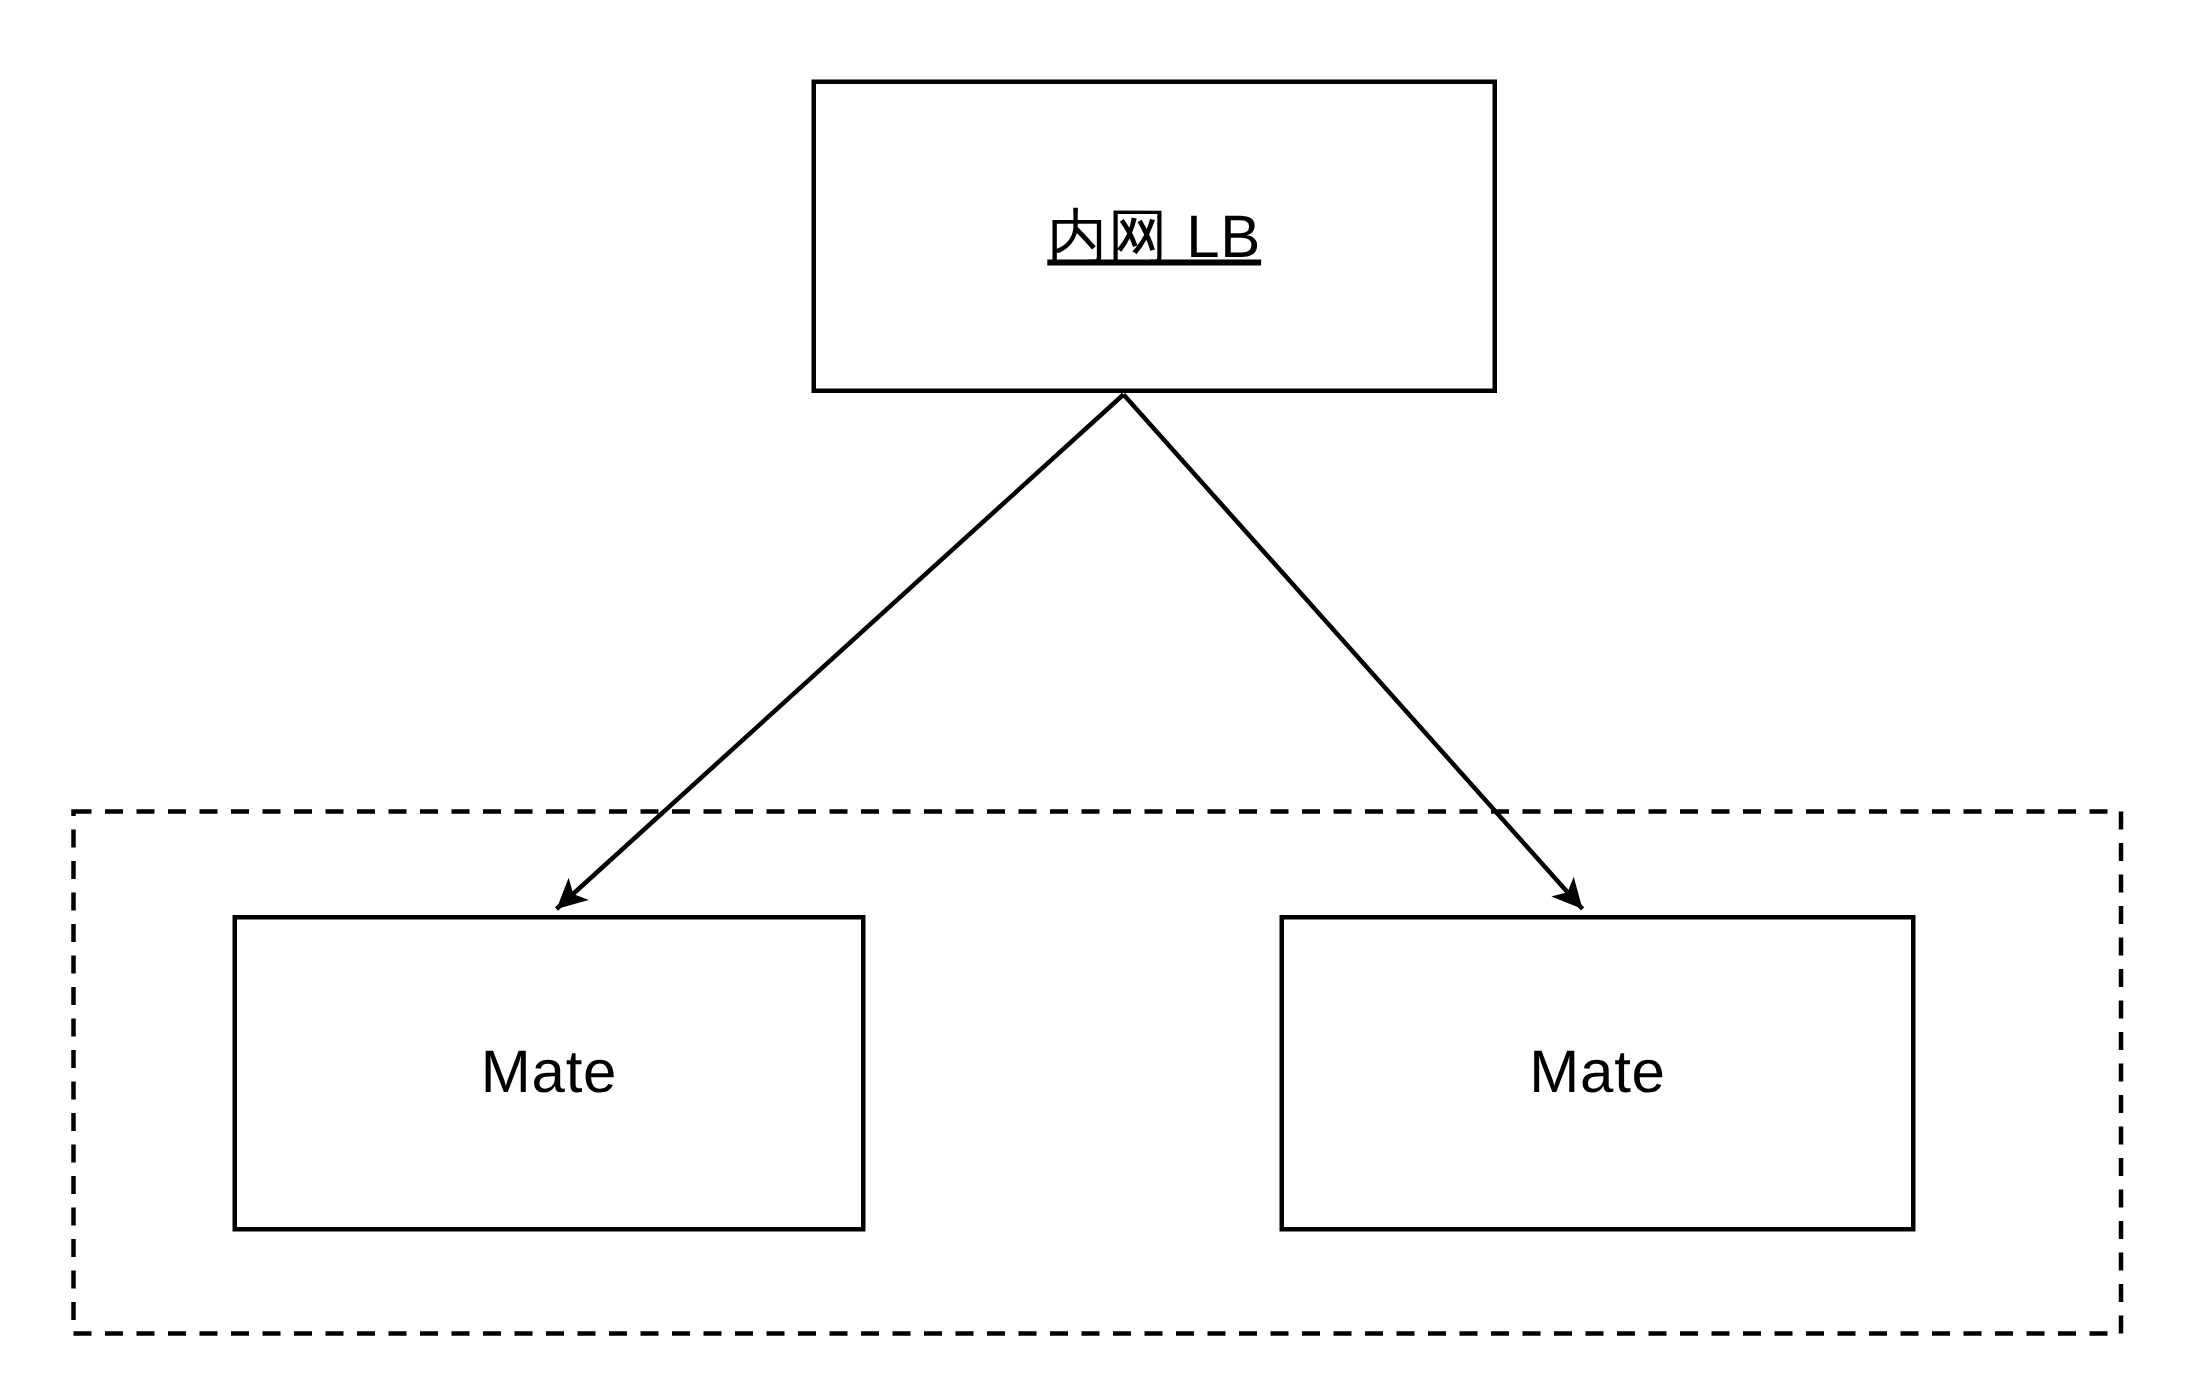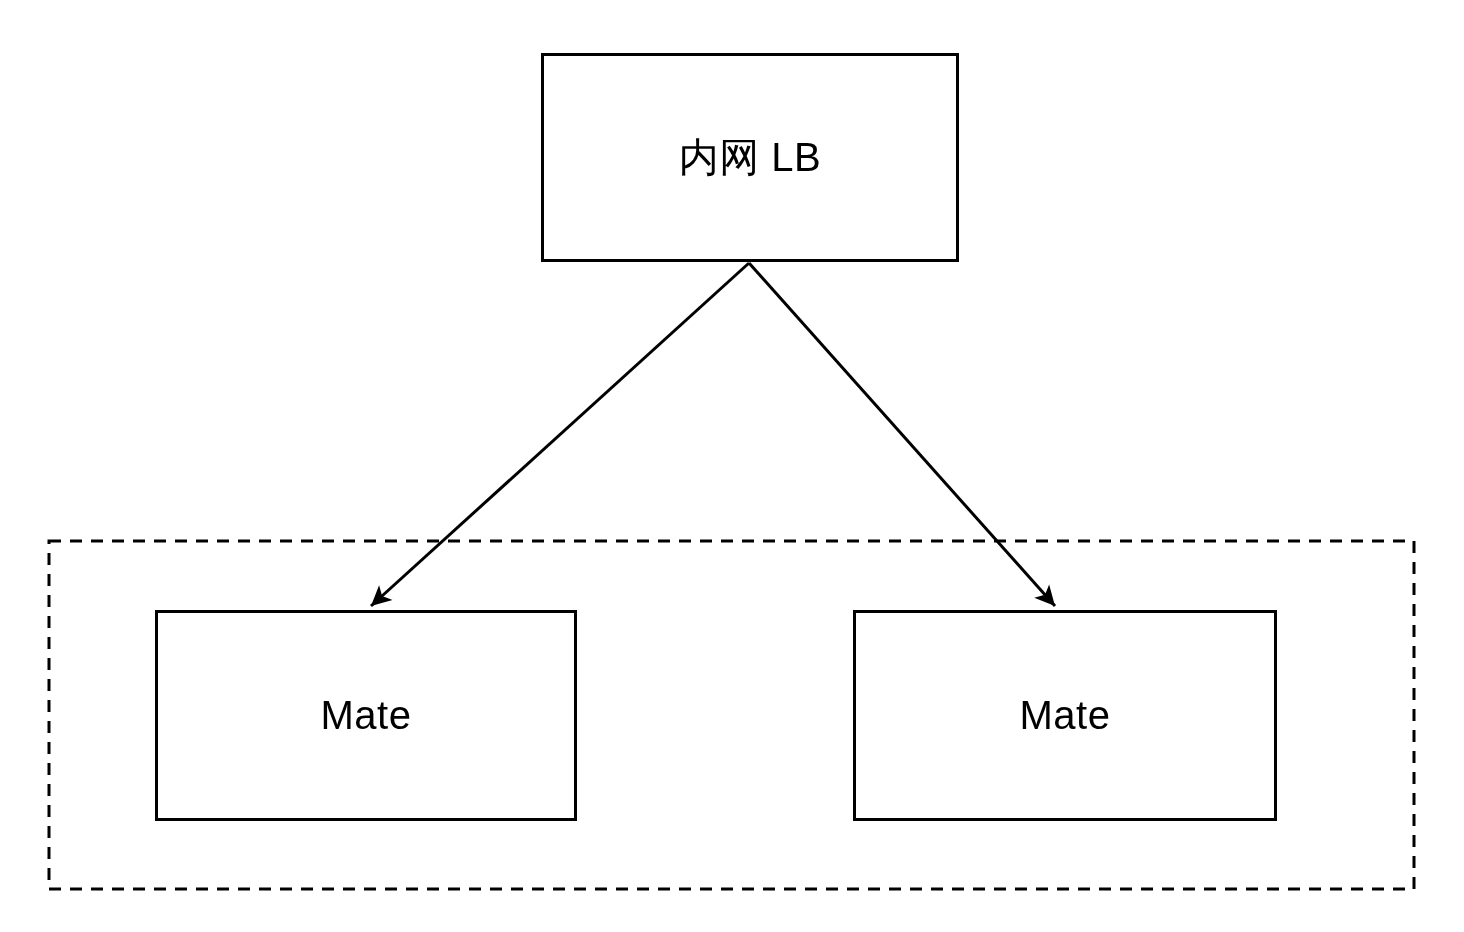--- a/index.html
+++ b/index.html
@@ -27,22 +27,23 @@
   }
   .node-label {
     font-size: 40px;
     color: #000000;
     white-space: nowrap;
     letter-spacing: 0.5px;
   }
   .node-lb {
     left: 541px;
     top: 53px;
-    width: 418px;
+    width: 457px;
     height: 209px;
+    text-decoration: underline;
   }
   .node-mate-left {
     left: 155px;
     top: 610px;
     width: 422px;
     height: 211px;
   }
   .node-mate-right {
     left: 853px;
     top: 610px;

